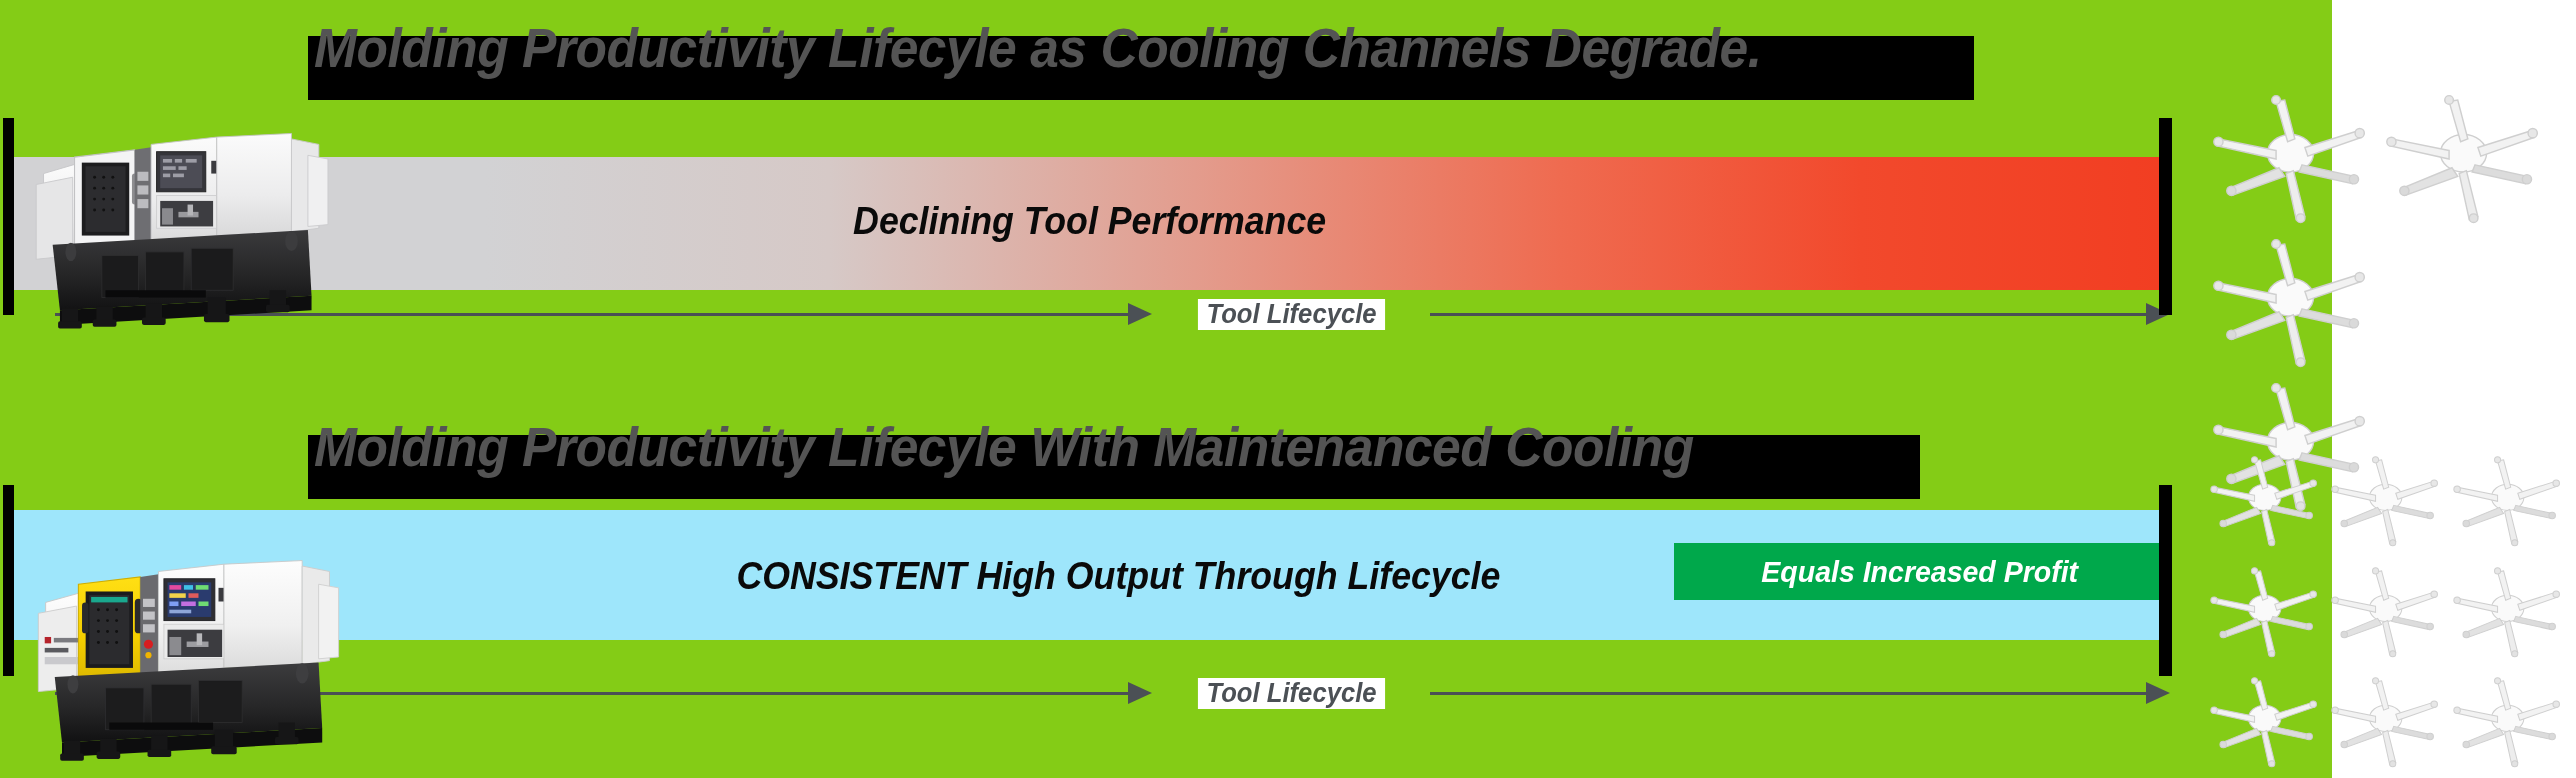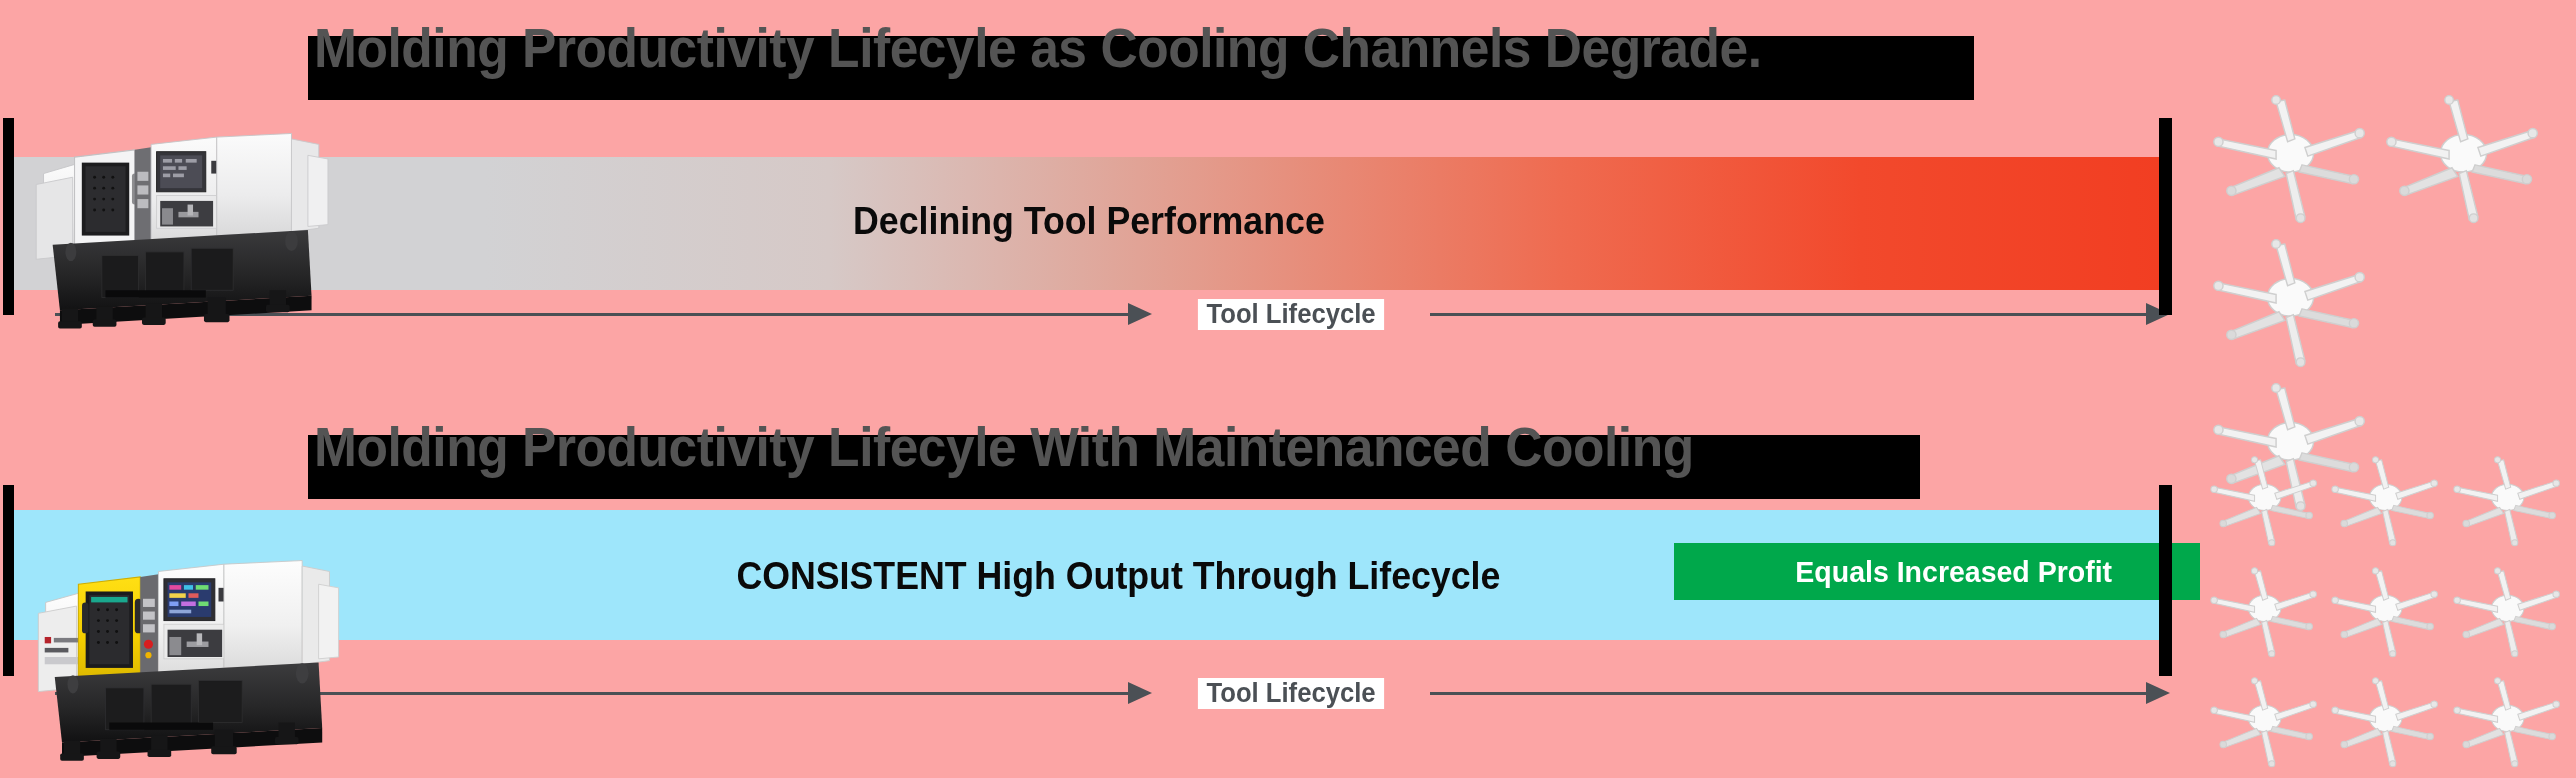--- a/index.html
+++ b/index.html
@@ -10,23 +10,24 @@
   body {
     width: 2576px;
     height: 779px;
     position: relative;
     overflow: hidden;
     font-family: "Liberation Sans", sans-serif;
   }
   .stage {
     position: absolute;
     inset: 0;
-    width: 2576px;
+    width: 2332px;
     height: 779px;
-    background: #fca5a5;
+    background: #84cc16;
+    font-style: italic;
   }
 
   
   .title-band {
     position: absolute;
     background: #000000;
     z-index: 4;
   }
   .title-text {
     position: absolute;
@@ -350,21 +351,21 @@
   <div class="title-band" style="left:308px; top:435px; width:1612px; height:64px;"></div>
   <div class="title-text" style="left:314px; top:419px;">Molding Productivity Lifecyle With Maintenanced Cooling</div>
 
   <div class="endcap" style="left:2.7px; top:485px; width:11px; height:191px;"></div>
   <div class="endcap" style="left:2159px; top:485px; width:12.7px; height:191px;"></div>
 
   <div class="bar bar-consistent" style="left:12.7px; top:510px; width:2149px; height:130px;"></div>
 
   <div class="bar-label" style="left:712px; top:557px;">CONSISTENT High Output Through Lifecycle</div>
 
-  <div class="profit-badge" style="left:1674px; top:543px; width:492px; height:57px;padding-left:34px;">
+  <div class="profit-badge" style="left:1674px; top:543px; width:492px; height:57px;">
     <span>Equals Increased Profit</span>
   </div>
 
   <div class="axis" style="left:55px; top:673px; width:2117px;">
     <div class="axis-line" style="left:0px; width:1084px;"></div>
     <span class="axis-arrow-mid" style="left:1073px;"></span>
     <div class="axis-label" style="left:1138px;">Tool Lifecycle</div>
     <div class="axis-line" style="left:1375px; width:719px;"></div>
     <span class="axis-arrow-end" style="left:2091px;"></span>
   </div>

